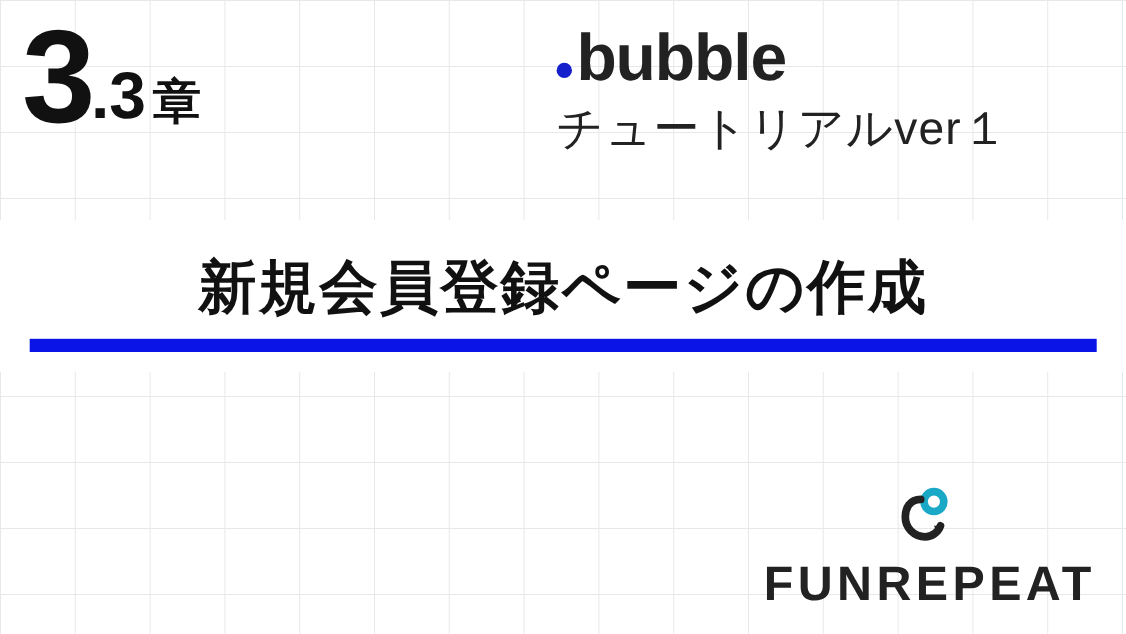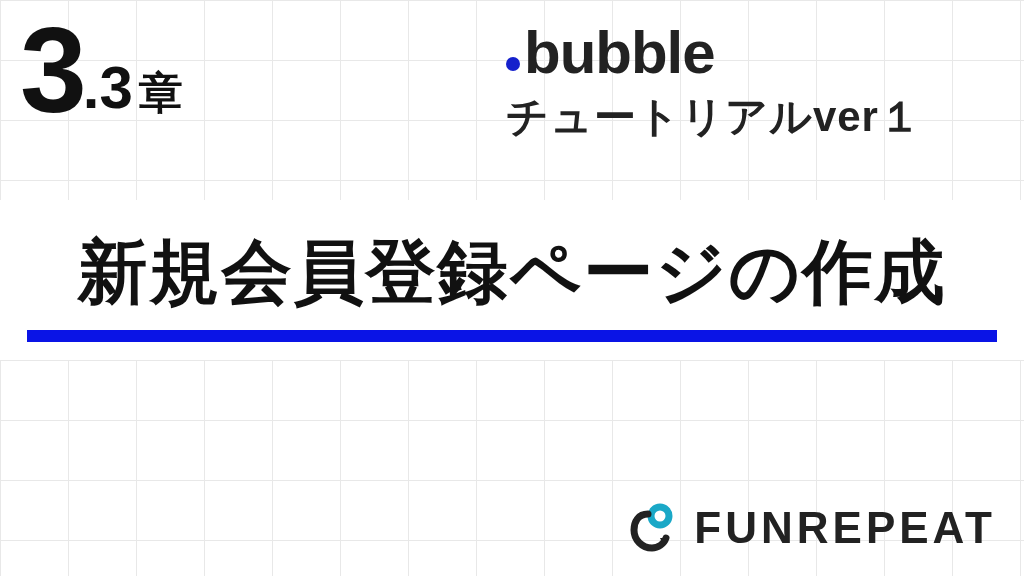--- a/index.html
+++ b/index.html
@@ -77,52 +77,53 @@
     border-radius: 50%;
     background: #1520cc;
     display: inline-block;
     margin-right: 2px;
     position: relative;
     bottom: 2px;
   }
   .subtitle {
     font-size: 42px;
     color: #222;
-    font-weight: 700;
+    font-weight: 400;
     margin-top: 2px;
     letter-spacing: 1px;
   }
   .title-band {
     position: absolute;
     top: 200px;
     left: 0;
     right: 0;
     background: #fff;
     padding: 26px 0 18px 0;
   }
   .title-text {
-    font-size: 70px;
+    font-size: 53px;
     font-weight: 800;
     color: #111;
     text-align: center;
     letter-spacing: 2px;
   }
   .underline {
     width: 970px;
     height: 12px;
     background: #0a14e6;
     margin: 10px auto 0 auto;
   }
   .footer-brand {
     position: absolute;
     bottom: 20px;
     right: 28px;
     display: flex;
     align-items: center;
     gap: 10px;
+    flex-direction: column;
   }
   .footer-text {
     font-size: 44px;
     font-weight: 800;
     color: #222;
     letter-spacing: 4px;
     font-family: "Arial Black", sans-serif;
   }
   .fr-icon svg { display: block; }
 </style>

